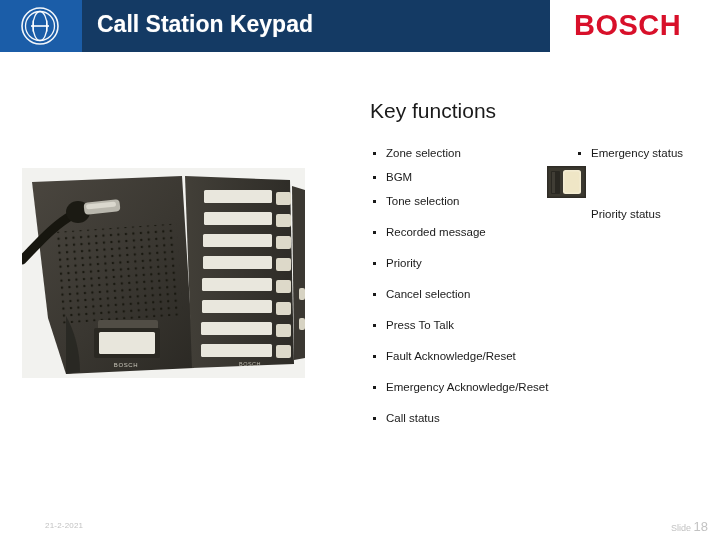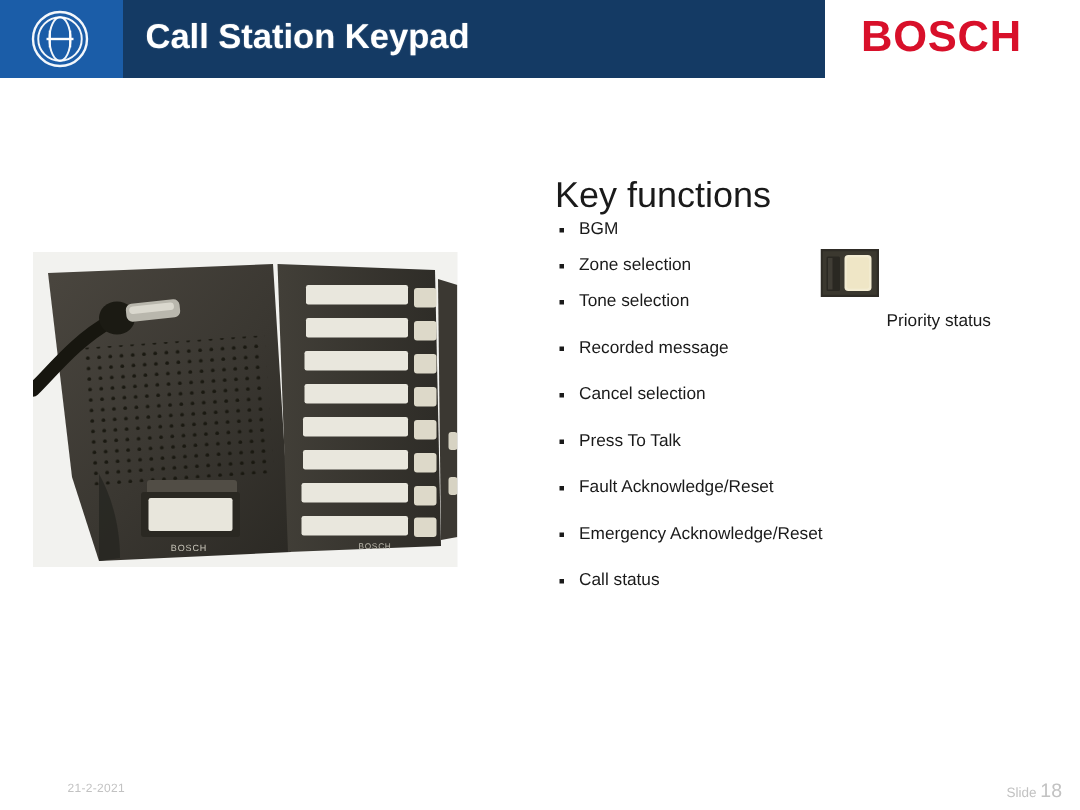--- a/index.html
+++ b/index.html
@@ -32,22 +32,22 @@
 
   
   .photo{
     position:absolute;left:22px;top:168px;width:283px;height:210px;
     background:#f4f4f2;overflow:hidden;
   }
   .photo svg{display:block;}
 
   
   .kf-title{
-    position:absolute;left:370px;top:117px;
-    font-size:24px;color:#1a1a1a;white-space:nowrap;
+    position:absolute;left:370px;top:99px;
+    font-size:21px;color:#1a1a1a;white-space:nowrap;
   }
   .bullet-list{position:absolute;left:370px;top:147px;width:270px;}
   .bullet{
     position:relative;
     font-size:11.5px;color:#1a1a1a;
     padding-left:16px;
     white-space:nowrap;
     line-height:13px;
   }
   .bullet::before{
@@ -188,31 +188,35 @@
 
       <rect x="277" y="120" width="6" height="12" rx="2" fill="#d7d3c3"></rect>
       <rect x="277" y="150" width="6" height="12" rx="2" fill="#d7d3c3"></rect>
       <text x="228" y="198" font-family="Liberation Sans, sans-serif" font-size="5.5" fill="#bdbaae" text-anchor="middle" letter-spacing="0.5">BOSCH</text>
     </svg>
   </div>
 
   <div class="kf-title">Key functions</div>
 
   <div class="bullet-list">
+    <div class="bullet tight">Zone selection</div>
     <div class="bullet tight">BGM</div>
-    <div class="bullet tight">Zone selection</div>
     <div class="bullet loose">Tone selection</div>
     <div class="bullet loose">Recorded message</div>
+    <div class="bullet loose">Priority</div>
     <div class="bullet loose">Cancel selection</div>
     <div class="bullet loose">Press To Talk</div>
     <div class="bullet loose">Fault Acknowledge/Reset</div>
     <div class="bullet loose">Emergency Acknowledge/Reset</div>
     <div class="bullet">Call status</div>
   </div>
 
+  <div class="right-col">
+    <div class="right-bullet">Emergency status</div>
+  </div>
   <div class="right-plain">Priority status</div>
 
   <svg class="status-icon" viewBox="0 0 39 32">
     <rect x="0" y="0" width="39" height="32" fill="#2f2c26"></rect>
     <rect x="1.5" y="1.5" width="36" height="29" fill="#3b382f"></rect>
     <rect x="4" y="5" width="9" height="23" rx="1" fill="#2a2822"></rect>
     <rect x="5" y="6" width="3" height="21" fill="#4a463d" opacity="0.7"></rect>
     <rect x="16" y="4" width="18" height="24" rx="2.5" fill="#f3ecd2"></rect>
     <rect x="17.5" y="5.5" width="15" height="21" rx="2" fill="#efe6c6"></rect>
   </svg>

